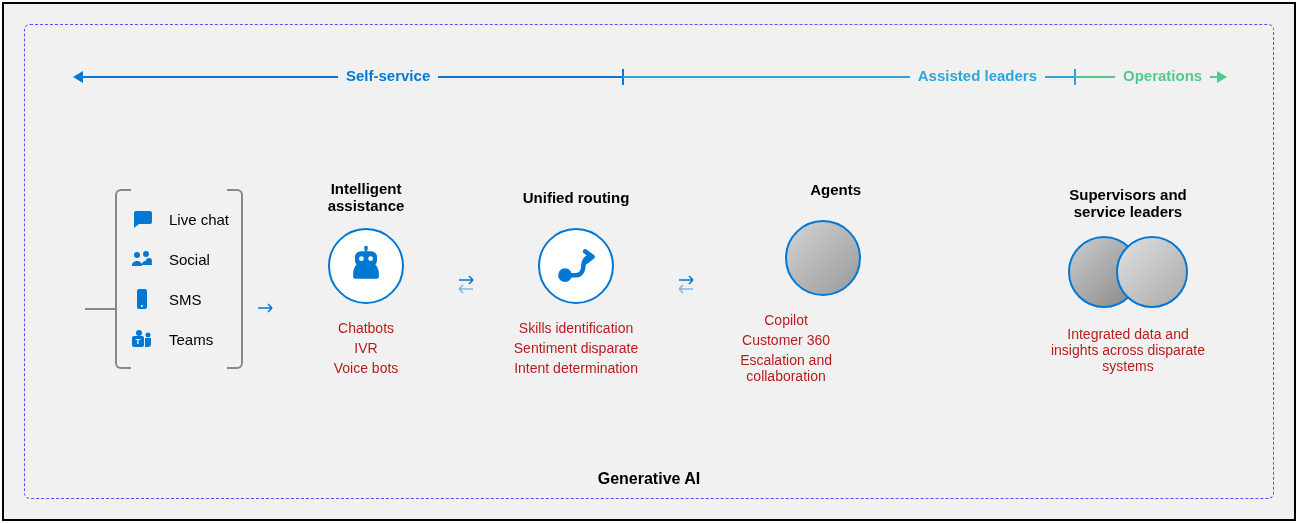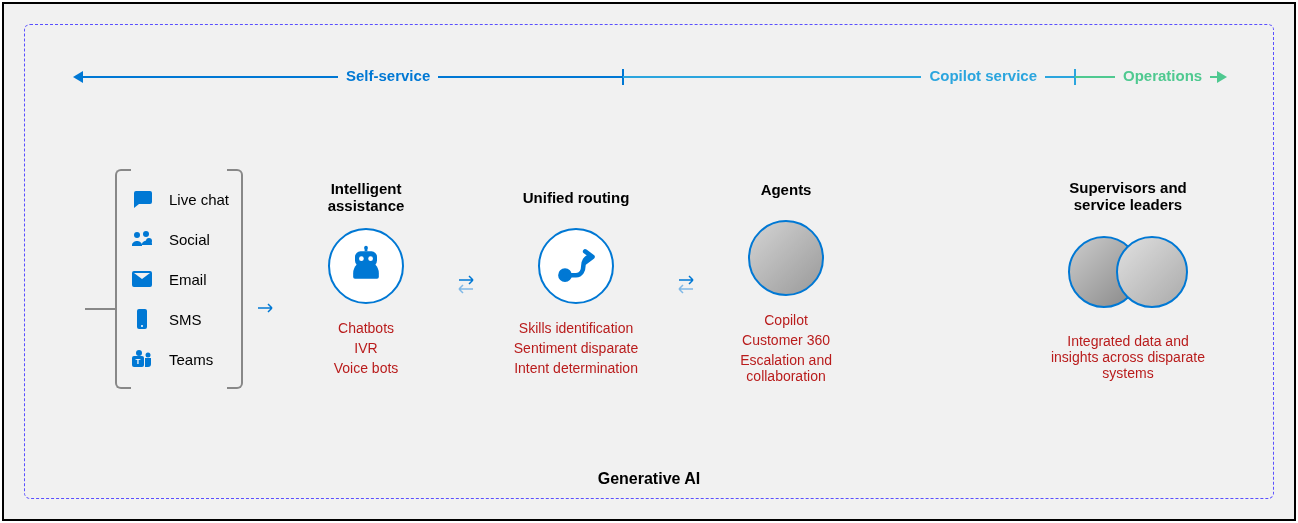--- a/index.html
+++ b/index.html
@@ -204,21 +204,21 @@
 <div class="outer-border">
   <div class="dashed-border">
 
     <div class="top-bar">
       <div class="bar-segment bar-blue" style="flex: 0 0 540px;">
         <div class="arrow-left"></div>
         <span class="bar-label label-blue" style="left: 255px;">Self-service</span>
         <div class="tick" style="right: -1px; background:#0078d4;"></div>
       </div>
       <div class="bar-segment bar-mid" style="flex: 0 0 452px;">
-        <span class="bar-label label-mid" style="right: 30px;">Copilot service</span>
+        <span class="bar-label label-mid" style="right: 30px;">Assisted leaders</span>
         <div class="tick" style="right: -1px; background:#2ba5de;"></div>
       </div>
       <div class="bar-segment bar-green" style="flex: 1;">
         <span class="bar-label label-green" style="left: 40px;">Operations</span>
         <div class="arrow-right-green"></div>
       </div>
     </div>
 
     <div class="content">
 
@@ -236,26 +236,20 @@
           <svg width="26" height="24" viewBox="0 0 24 24">
               <g fill="#0078d4">
                 <circle cx="7" cy="8" r="3"></circle>
                 <circle cx="16" cy="7" r="3"></circle>
                 <circle cx="19" cy="14" r="3"></circle>
                 <path d="M2 18c0-2.5 3-4 5-4s5 1.5 5 4v1H2z"></path>
                 <path d="M12 17c0-2 3-3.5 5-3.5s5 1.2 5 3.5v1h-10z"></path>
               </g>
             </svg>
           <span>Social</span>
-        </div>
-        <div class="channel-row">
-          <svg width="26" height="24" viewBox="0 0 24 24">
-              <path fill="#0078d4" d="M2 6a2 2 0 012-2h16a2 2 0 012 2v12a2 2 0 01-2 2H4a2 2 0 01-2-2V6zm2 0l8 6 8-6H4z"></path>
-            </svg>
-          <span>Email</span>
         </div>
         <div class="channel-row">
           <svg width="26" height="24" viewBox="0 0 24 24">
               <rect fill="#0078d4" x="7" y="2" width="10" height="20" rx="2"></rect>
               <circle fill="#fff" cx="12" cy="19" r="1"></circle>
             </svg>
           <span>SMS</span>
         </div>
         <div class="channel-row">
           <svg width="26" height="24" viewBox="0 0 24 24">
@@ -327,33 +321,33 @@
 
       <div class="connector">
         <svg width="26" height="26" viewBox="0 0 26 26">
             <g stroke-width="1.5" fill="none">
               <path d="M6 9h14m0 0l-4-4m4 4l-4 4" stroke="#0078d4"></path>
               <path d="M20 18H6m0 0l4-4m-4 4l4 4" stroke="#7fb8e6"></path>
             </g>
           </svg>
       </div>
 
-      <div class="col" style="width: 150px;">
+      <div class="col" style="width: 150px; align-items: flex-end;">
         <div class="col-title">Agents</div>
         <div class="circle-img"></div>
         <div class="items-list">
           <div>Copilot</div>
           <div>Customer 360</div>
           <div>Escalation and collaboration</div>
         </div>
       </div>
 
       <div style="flex:1;"></div>
 
-      <div class="col" style="width: 170px; gap: 7px;">
+      <div class="col" style="width: 170px;">
         <div class="col-title" style="white-space:normal;">Supervisors and service leaders</div>
         <div class="supervisors-circles">
           <div class="sup-circle sup-left"></div>
           <div class="sup-circle sup-right"></div>
         </div>
         <div class="items-list">Integrated data and insights across disparate systems</div>
       </div>
 
     </div>
 

